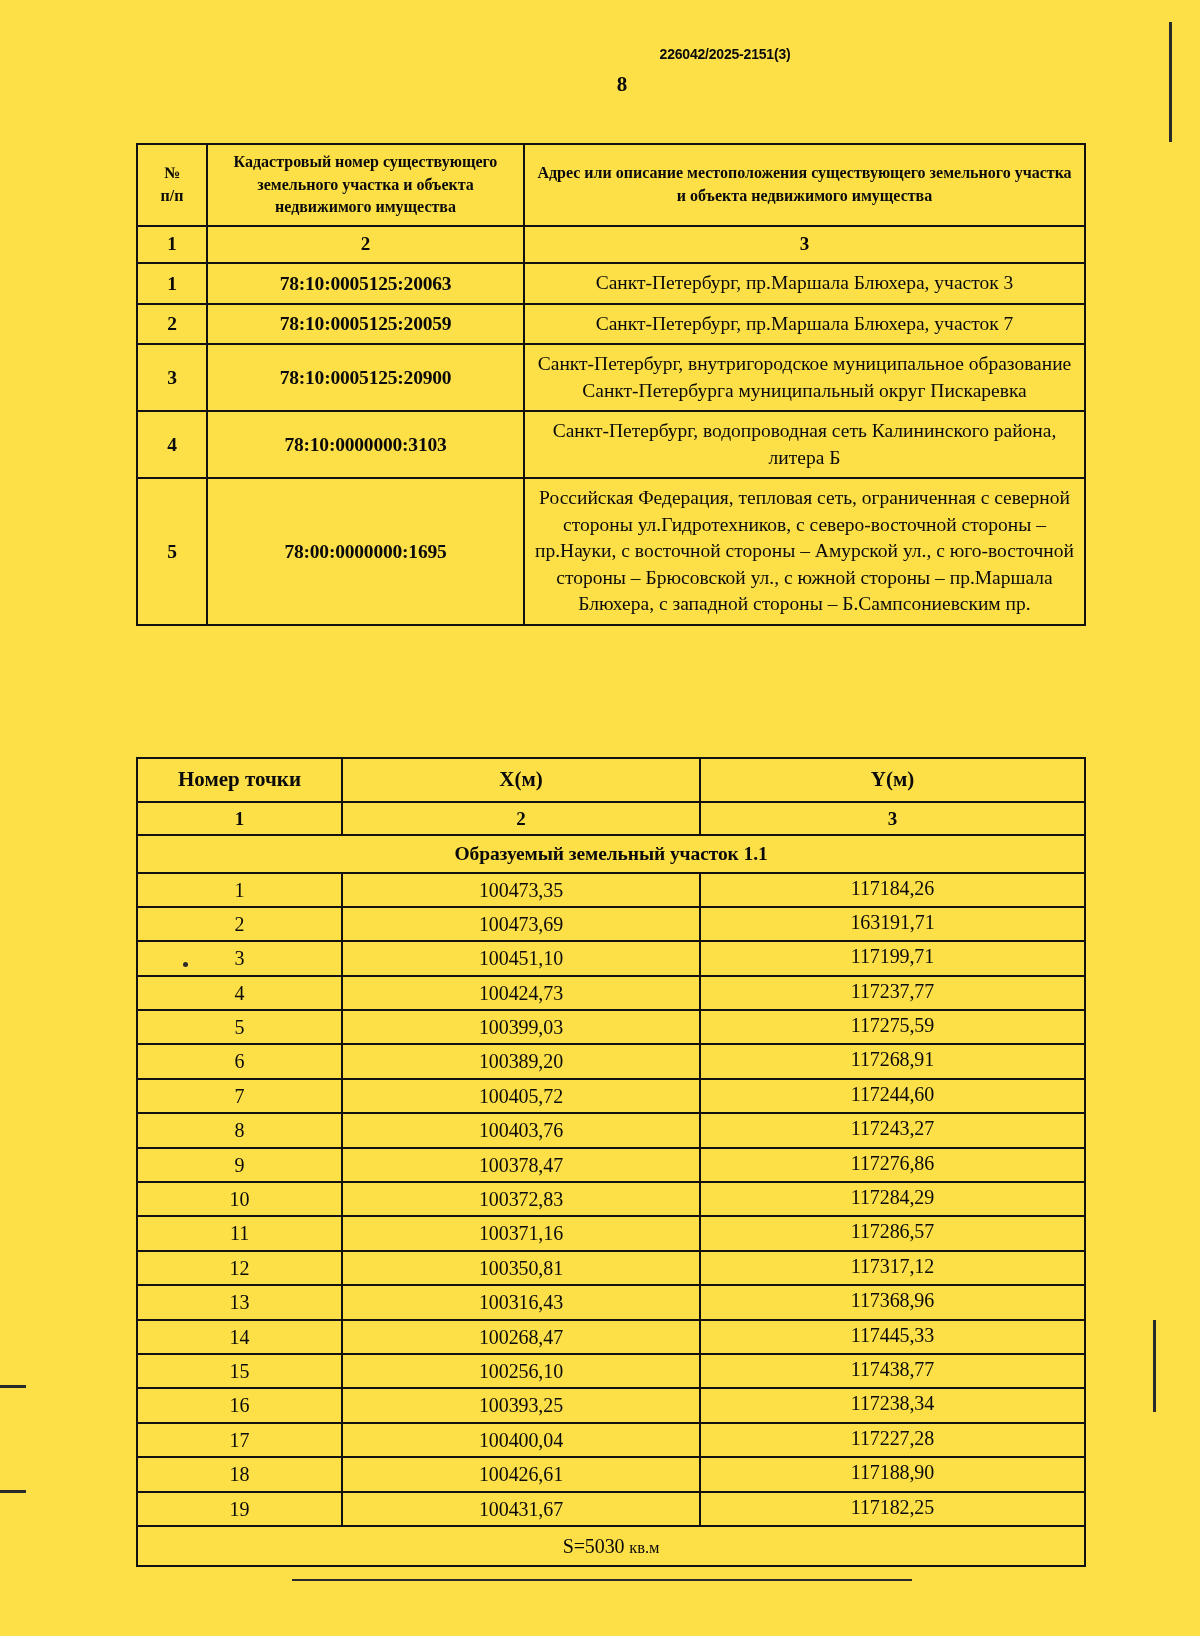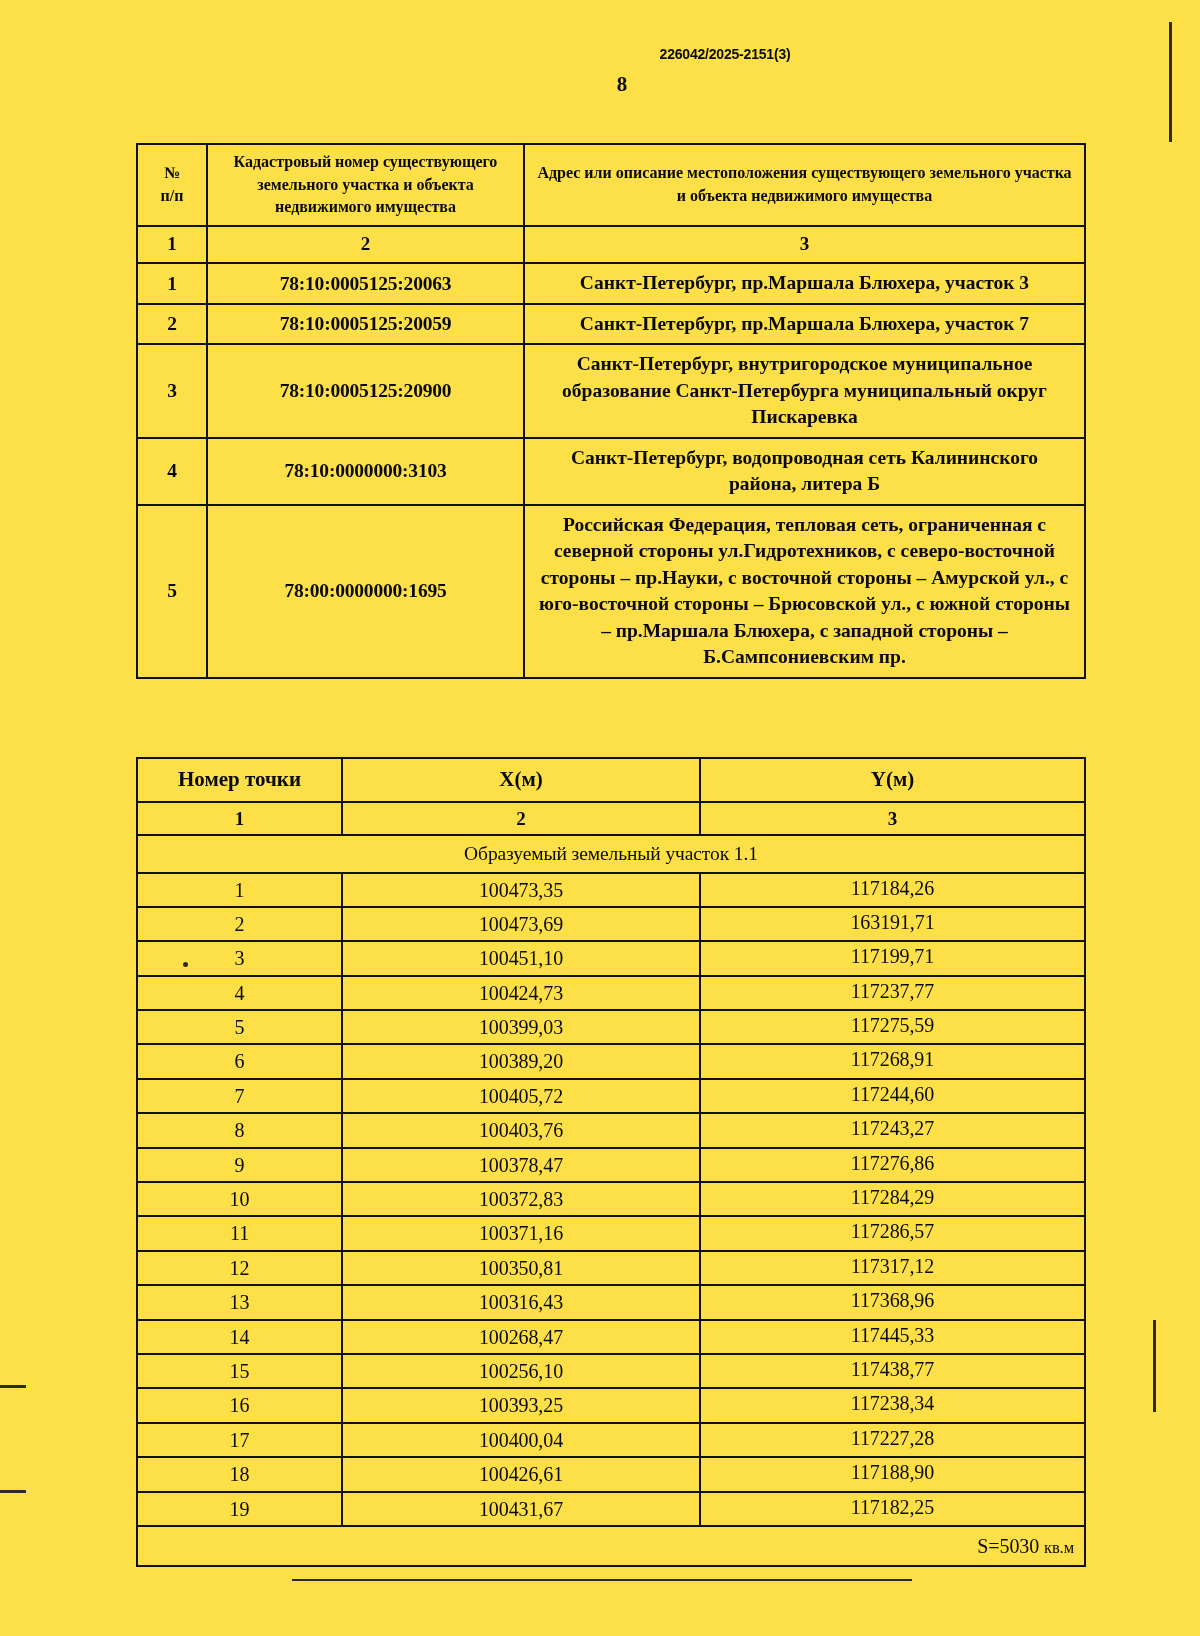--- a/index.html
+++ b/index.html
@@ -89,21 +89,21 @@
     padding: 6px 8px;
   }
   .tbl1 .numrow td {
     font-weight: 700;
     font-size: 19px;
     padding: 4px 6px;
   }
   .tbl1 tbody td.idx { font-weight: 700; }
   .tbl1 tbody td.cad { font-weight: 700; letter-spacing: -0.2px; }
   .tbl1 tbody td.addr {
-    font-weight: 700;
+    font-weight: 400;
     padding: 6px 10px;
     line-height: 1.36;
   }
 
   
   .sec-heading {
     position: absolute;
     left: 216px;
     top: 723px;
     font-weight: 700;
@@ -127,32 +127,32 @@
     font-size: 21px;
     padding: 7px 6px;
     border-radius: 20px;
   }
   .tbl2 .numrow td {
     font-weight: 700;
     font-size: 19px;
     padding: 3px 6px;
   }
   .tbl2 .group-row td {
-    font-weight: 400;
+    font-weight: 700;
     font-size: 19.5px;
     padding: 5px 6px;
   }
   .tbl2 tbody td {
     font-weight: 400;
     font-size: 20px;
     padding: 3px 6px;
     letter-spacing: -0.1px;
   }
   .tbl2 .foot-row td {
-    text-align: right;
+    text-align: center;
     font-weight: 400;
     font-size: 20px;
     padding: 6px 10px;
   }
   .tbl2 .foot-row .unit {
     font-size: 16.5px;
   }
 
   
   .tbl2 tbody tr td.yval { position: relative; top: -2px; }

